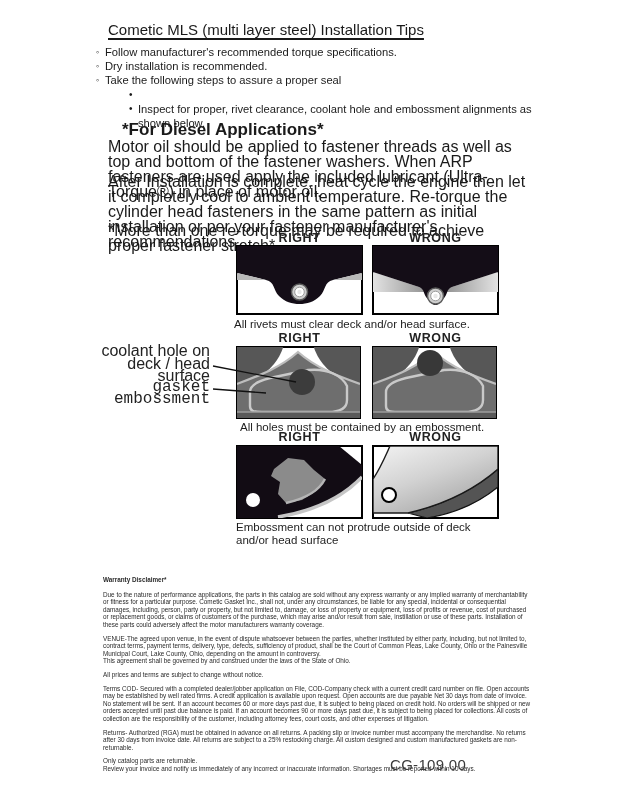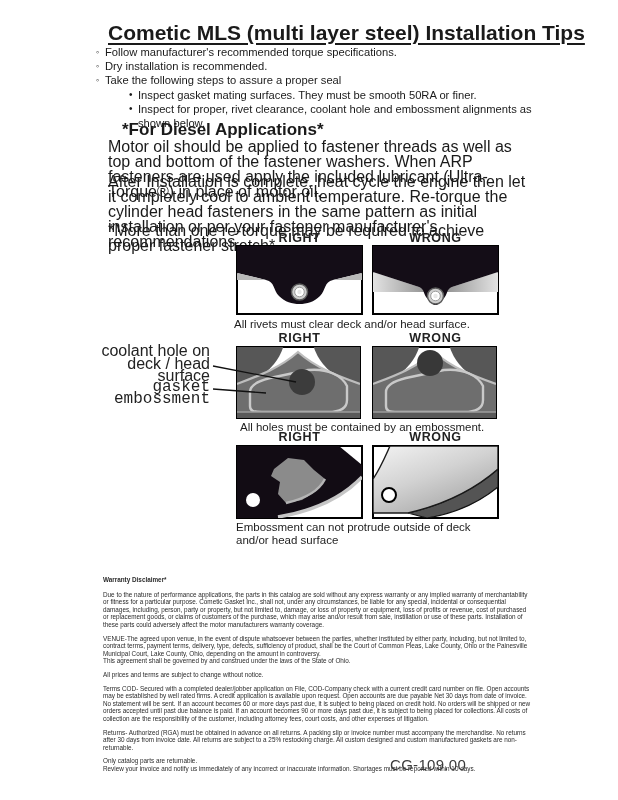--- a/index.html
+++ b/index.html
@@ -1,19 +1,19 @@
 <!DOCTYPE html>
 <html><head>
 <meta charset="utf-8">
 <style>
   html,body{margin:0;padding:0;background:#fff;}
   .page{position:relative;width:618px;height:800px;background:#ffffff;overflow:hidden;
         font-family:"Liberation Sans",sans-serif;color:#1a1a1a;}
   .abs{position:absolute;}
-  .title{left:108px;top:21px;font-size:21px;font-weight:bold;
+  .title{left:108px;top:21px;font-size:15px;font-weight:normal;
          text-decoration:underline;text-underline-offset:3px;text-decoration-thickness:1.5px;}
   .bullets{left:96px;top:45px;font-size:11.2px;line-height:14.2px;width:436px;}
   .b{display:flex;align-items:flex-start;}
   .b .m{width:9px;flex:0 0 9px;font-size:9px;line-height:14.2px;}
   .b.sub{margin-left:33px;}
   .b.sub .m{font-size:10px;}
   .h2{left:122px;top:120px;font-size:17px;font-weight:bold;}
   .para{width:426px;font-size:16px;line-height:15px;margin:0;}
   .p1{left:108px;top:139px;}
   .p2{left:108px;top:174px;}
@@ -48,21 +48,20 @@
     <div class="b">
       <span class="m">◦</span>
       <span>Dry installation is recommended.</span>
     </div>
     <div class="b">
       <span class="m">◦</span>
       <span>Take the following steps to assure a proper seal</span>
     </div>
     <div class="b sub">
       <span class="m">•</span>
-      <span>Inspect gasket mating surfaces.  They must be smooth 50RA or finer.</span>
     </div>
     <div class="b sub">
       <span class="m">•</span>
       <span>Inspect for proper, rivet clearance, coolant hole and embossment alignments as shown below.</span>
     </div>
   </div>
 
   <div class="abs h2">*For Diesel Applications*</div>
   <p class="abs para p1">Motor oil should be applied to fastener threads as well as top and bottom of the fastener washers. When ARP fasteners are used apply the included lubricant (Ultra-Torque®) in place of motor oil.</p>
   <p class="abs para p3">*More than one re-torque may be required to achieve proper fastener stretch*</p>

